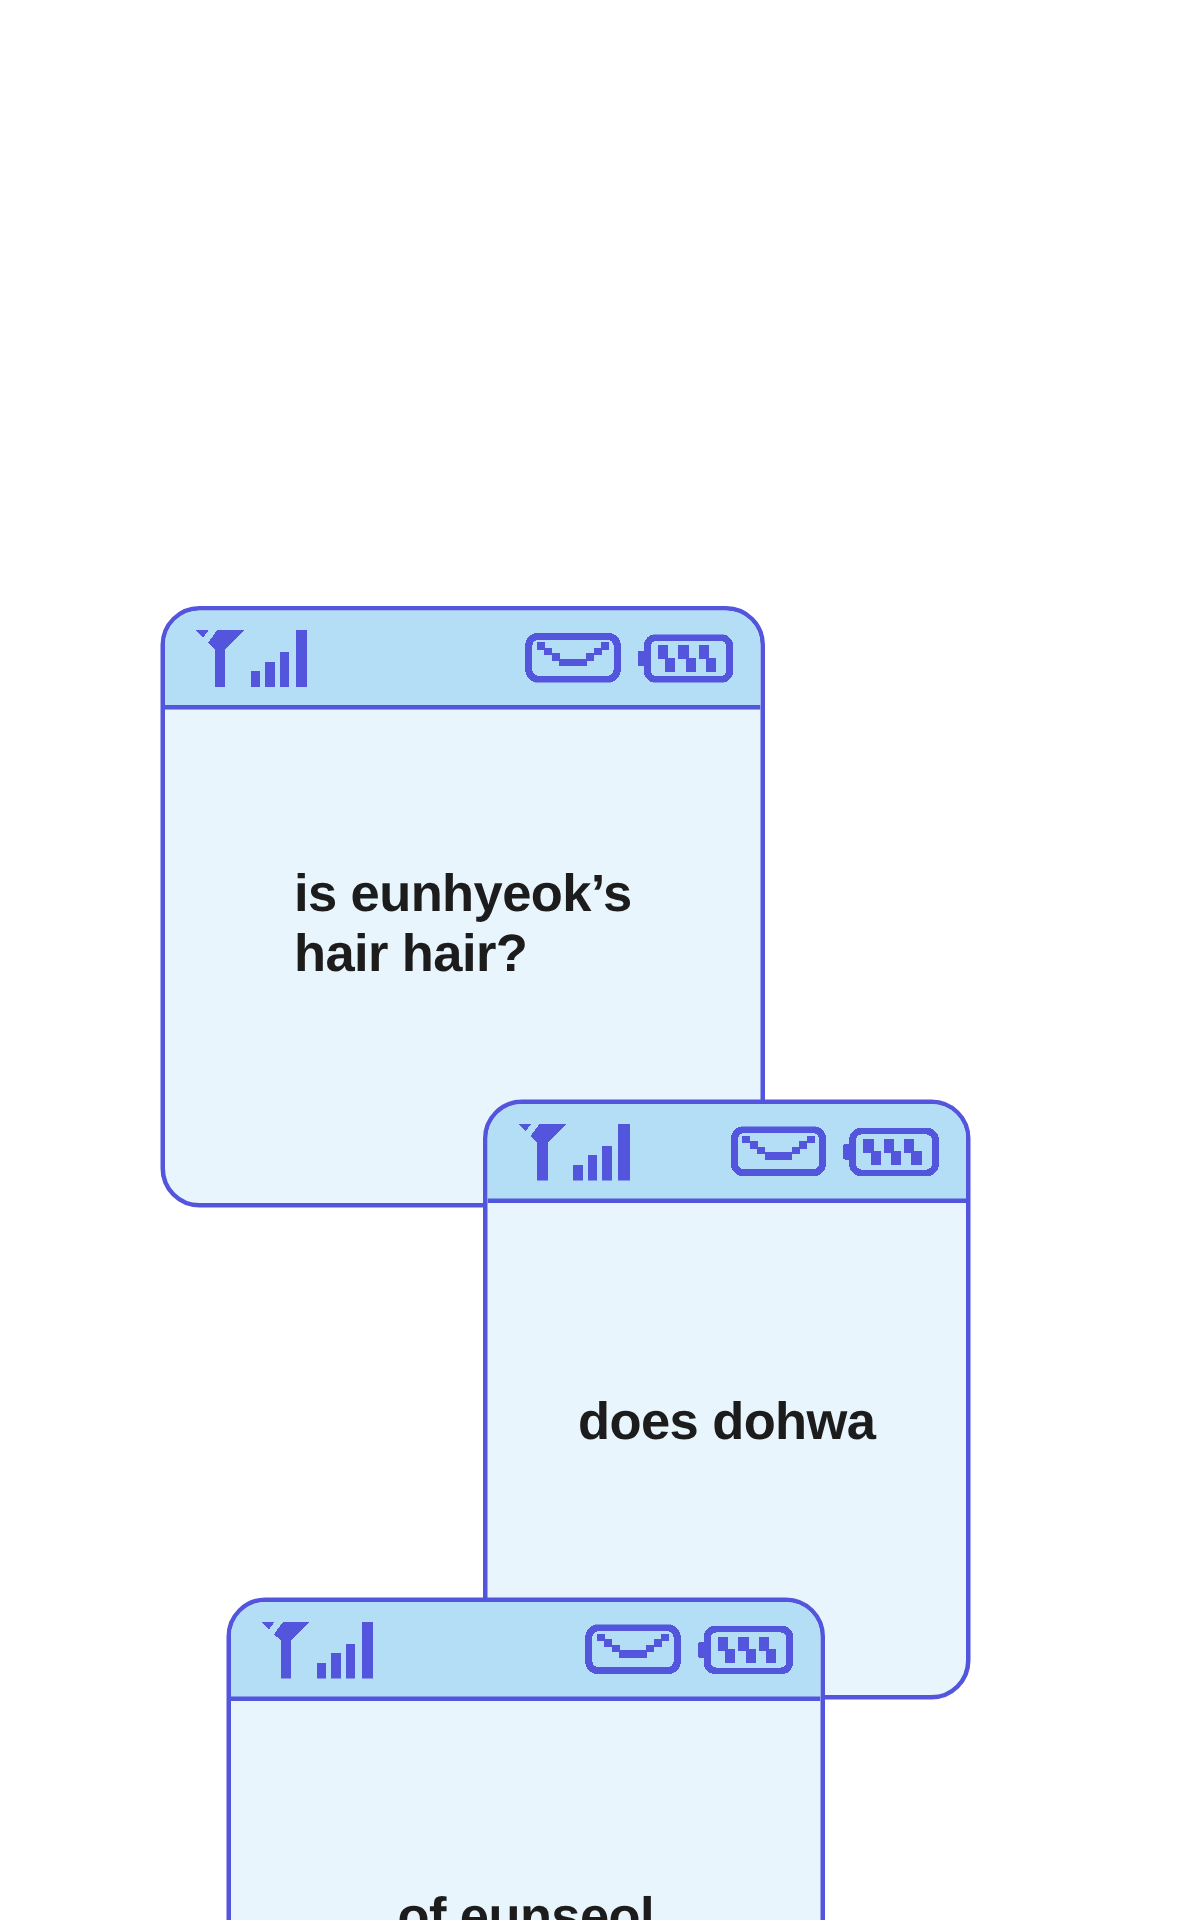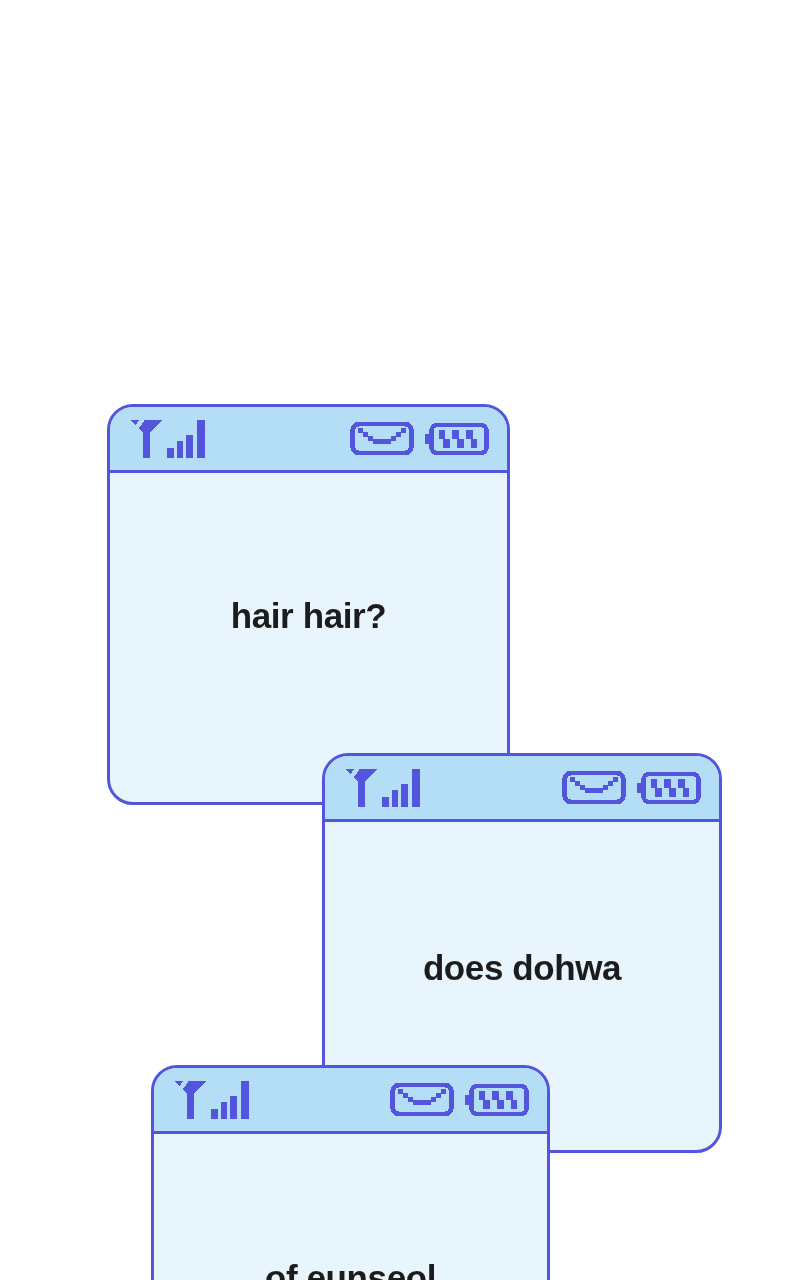--- a/index.html
+++ b/index.html
@@ -13,21 +13,21 @@
   }
   .msg-window {
     position: absolute;
     box-sizing: border-box;
     border: 3px solid var(--ink, #5355dd);
     border-radius: 26px;
     background: var(--body-bg, #e9f5fc);
     overflow: hidden;
   }
   #window-1 { left: 107px; top: 404px; width: 403px; height: 401px; }
-  #window-2 { left: 322px; top: 753px; width: 400px; height: 400px; }
+  #window-2 { left: 322px; top: 733px; width: 325px; height: 400px; }
   #window-3 { left: 151px; top: 1065px; width: 399px; height: 400px; }
 
   .statusbar {
     box-sizing: border-box;
     height: 66px;
     background: var(--header-bg, #b4def5);
     border-bottom: 3px solid var(--ink, #5355dd);
     display: flex; align-items: center;
     padding: 0 18px 0 20px;
   }
@@ -85,20 +85,21 @@
         <rect x="1.6" y="0.5" width="13.8" height="7" rx="1.5" fill="none" stroke="#5355dd" stroke-width="1.15"></rect>
         <g fill="#5355dd">
           <path d="M3.4 1.8 h1.7 v2.1 h1.2 v2.3 h-1.7 v-2.1 h-1.2 z"></path>
           <path d="M6.8 1.8 h1.7 v2.1 h1.2 v2.3 h-1.7 v-2.1 h-1.2 z"></path>
           <path d="M10.2 1.8 h1.7 v2.1 h1.2 v2.3 h-1.7 v-2.1 h-1.2 z"></path>
         </g>
       </svg>
     </div>
     <div class="window-body">
       <div class="message">
+        <div>is eunhyeok’s</div>
         <div>hair hair?</div>
       </div>
     </div>
   </div>
 
   <div class="msg-window" id="window-2">
     <div class="statusbar">
       <svg class="icon icon-signal" viewBox="0 0 19 9.5" shape-rendering="crispEdges">
         <polygon fill="#5355dd" points="0,0 8.2,0 5.0,3.2 5.0,9.5 3.3,9.5 3.3,3.2"></polygon>
         <rect fill="#b4def5" x="1.55" y="-1.4" width="1.15" height="5.2" transform="rotate(36 2.1 1.2)"></rect>

